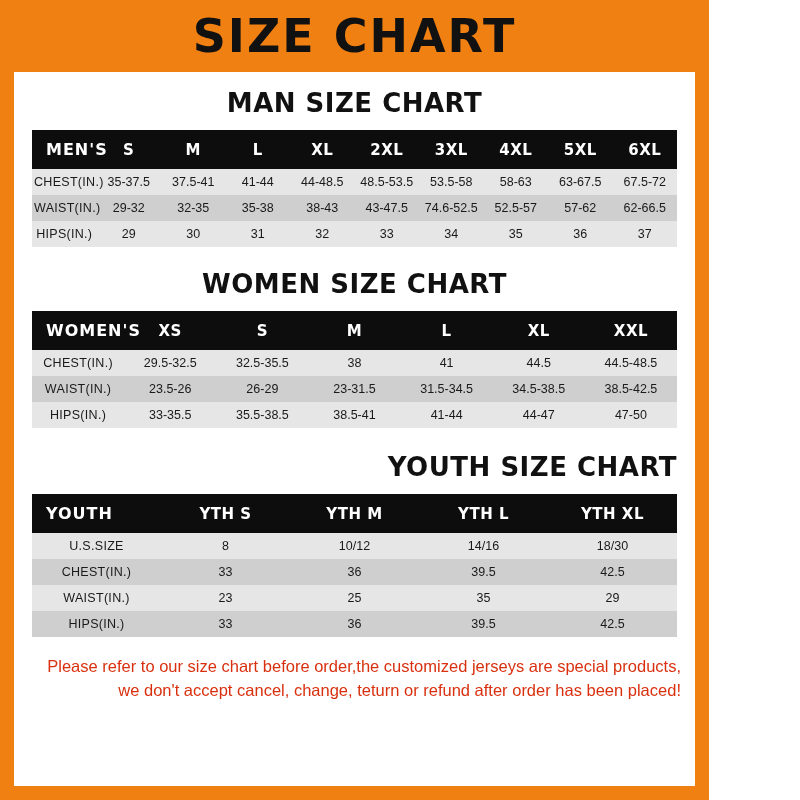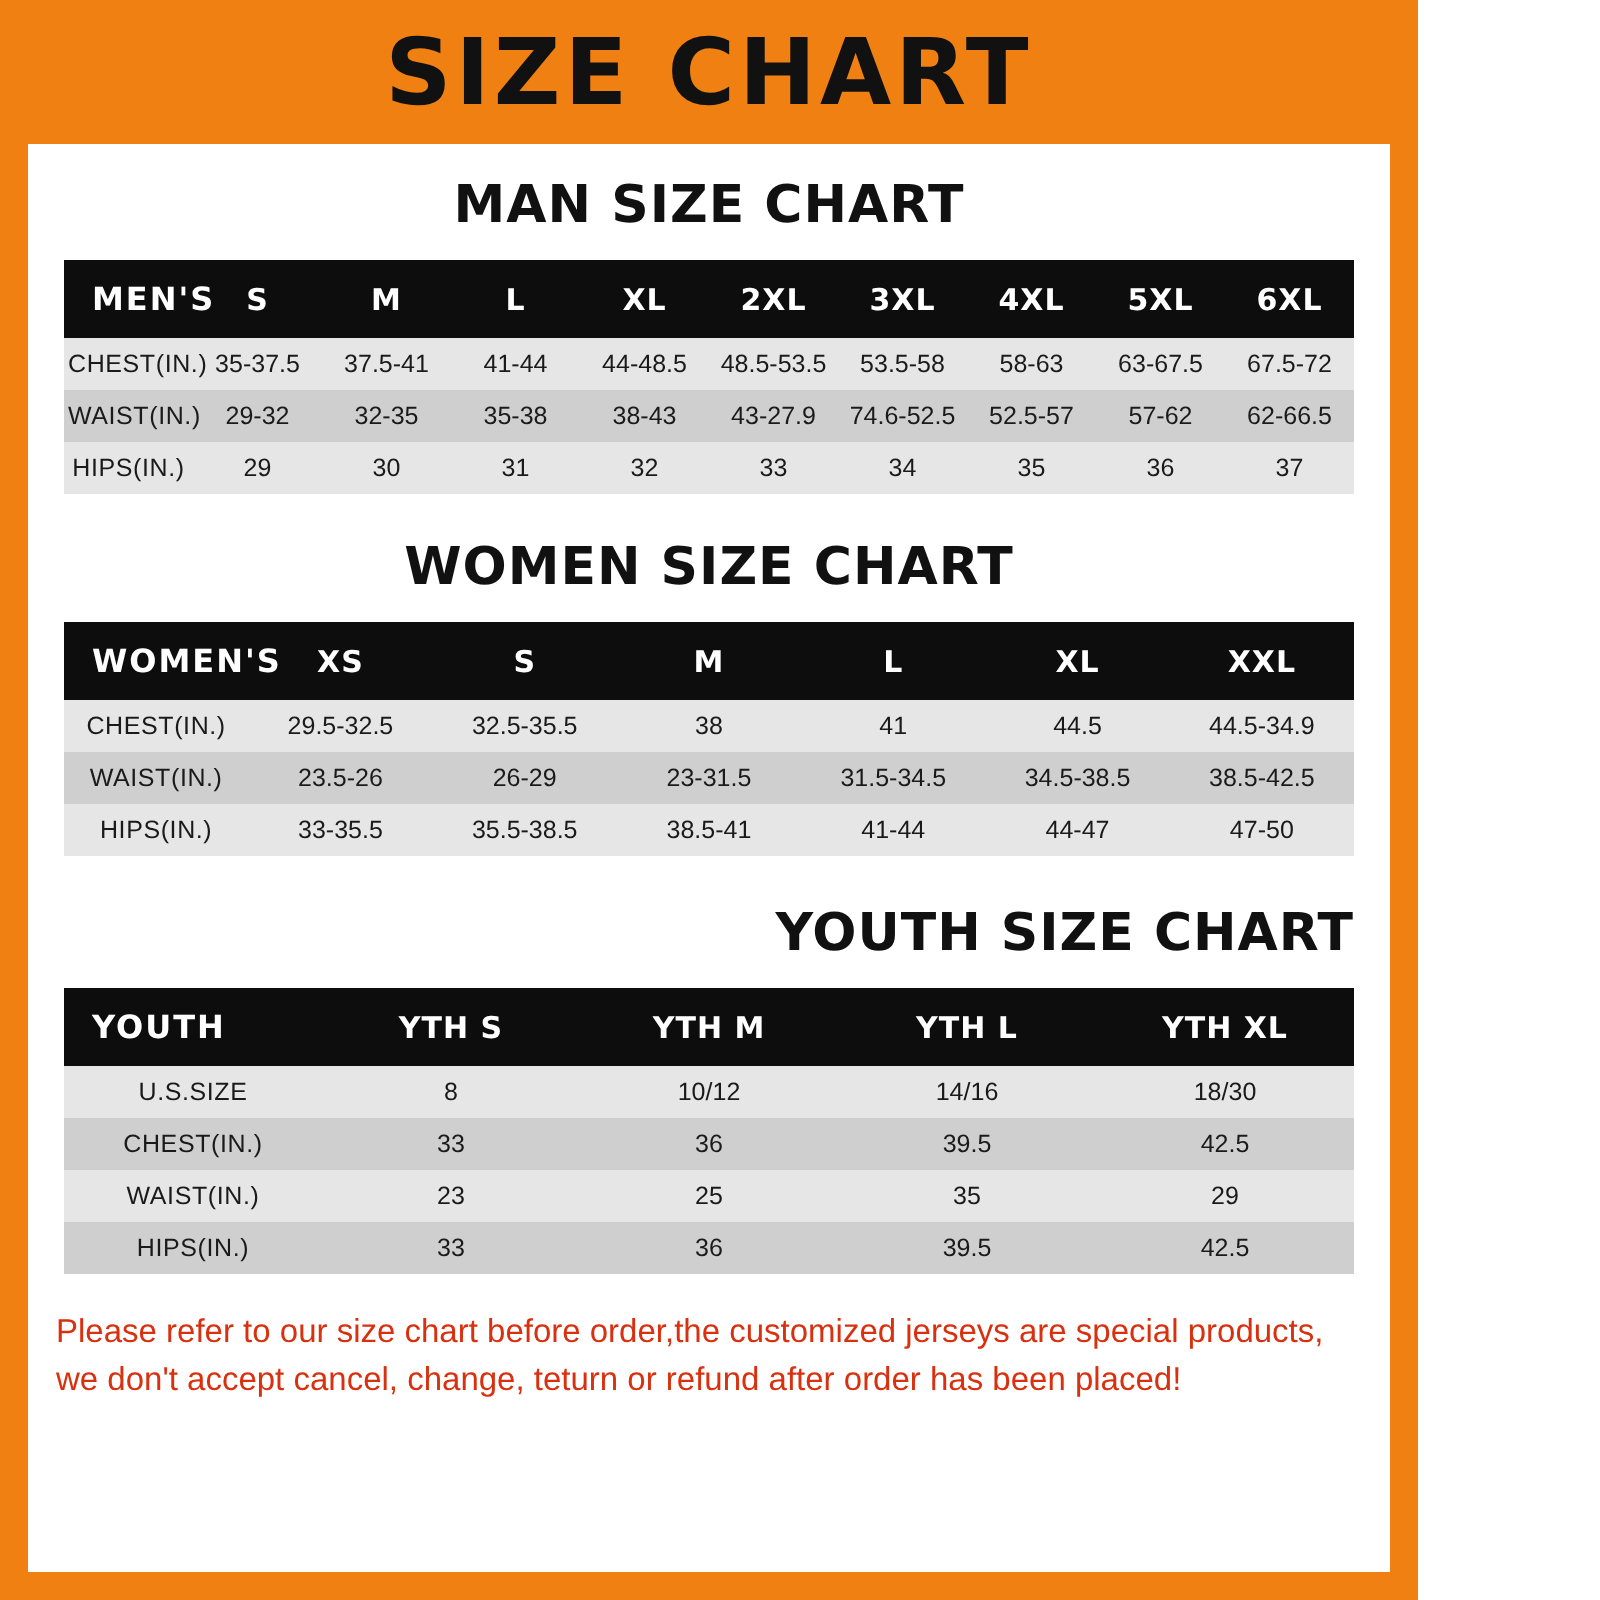--- a/index.html
+++ b/index.html
@@ -94,21 +94,21 @@
   .men-table tr.head td.corner { font-size: 17px; }
   .women-table tr.head td.corner { font-size: 17px; }
   .youth-table tr.head td.corner { font-size: 17px; }
   .youth-table tr.head td { font-size: 15px; }
 
   .note {
     margin: 18px 14px 0 14px;
     color: #d9310f;
     font-size: 16.5px;
     line-height: 1.45;
-    text-align: left;
+    text-align: right;
     font-family: "Liberation Sans", sans-serif;
   }
   .note div { white-space: nowrap; }
   .bottom-strip {
     position: absolute;
     left: -14px;
     right: -14px;
     bottom: 0;
     height: 14px;
     background: #f08011;
@@ -150,21 +150,21 @@
           <td>58-63</td>
           <td>63-67.5</td>
           <td>67.5-72</td>
         </tr>
         <tr class="dark">
           <td class="label">WAIST(IN.)</td>
           <td>29-32</td>
           <td>32-35</td>
           <td>35-38</td>
           <td>38-43</td>
-          <td>43-27.9</td>
+          <td>43-47.5</td>
           <td>74.6-52.5</td>
           <td>52.5-57</td>
           <td>57-62</td>
           <td>62-66.5</td>
         </tr>
         <tr class="light">
           <td class="label">HIPS(IN.)</td>
           <td>29</td>
           <td>30</td>
           <td>31</td>
@@ -192,21 +192,21 @@
           <td>XL</td>
           <td>XXL</td>
         </tr>
         <tr class="light">
           <td class="label">CHEST(IN.)</td>
           <td>29.5-32.5</td>
           <td>32.5-35.5</td>
           <td>38</td>
           <td>41</td>
           <td>44.5</td>
-          <td>44.5-34.9</td>
+          <td>44.5-48.5</td>
         </tr>
         <tr class="dark">
           <td class="label">WAIST(IN.)</td>
           <td>23.5-26</td>
           <td>26-29</td>
           <td>23-31.5</td>
           <td>31.5-34.5</td>
           <td>34.5-38.5</td>
           <td>38.5-42.5</td>
         </tr>

